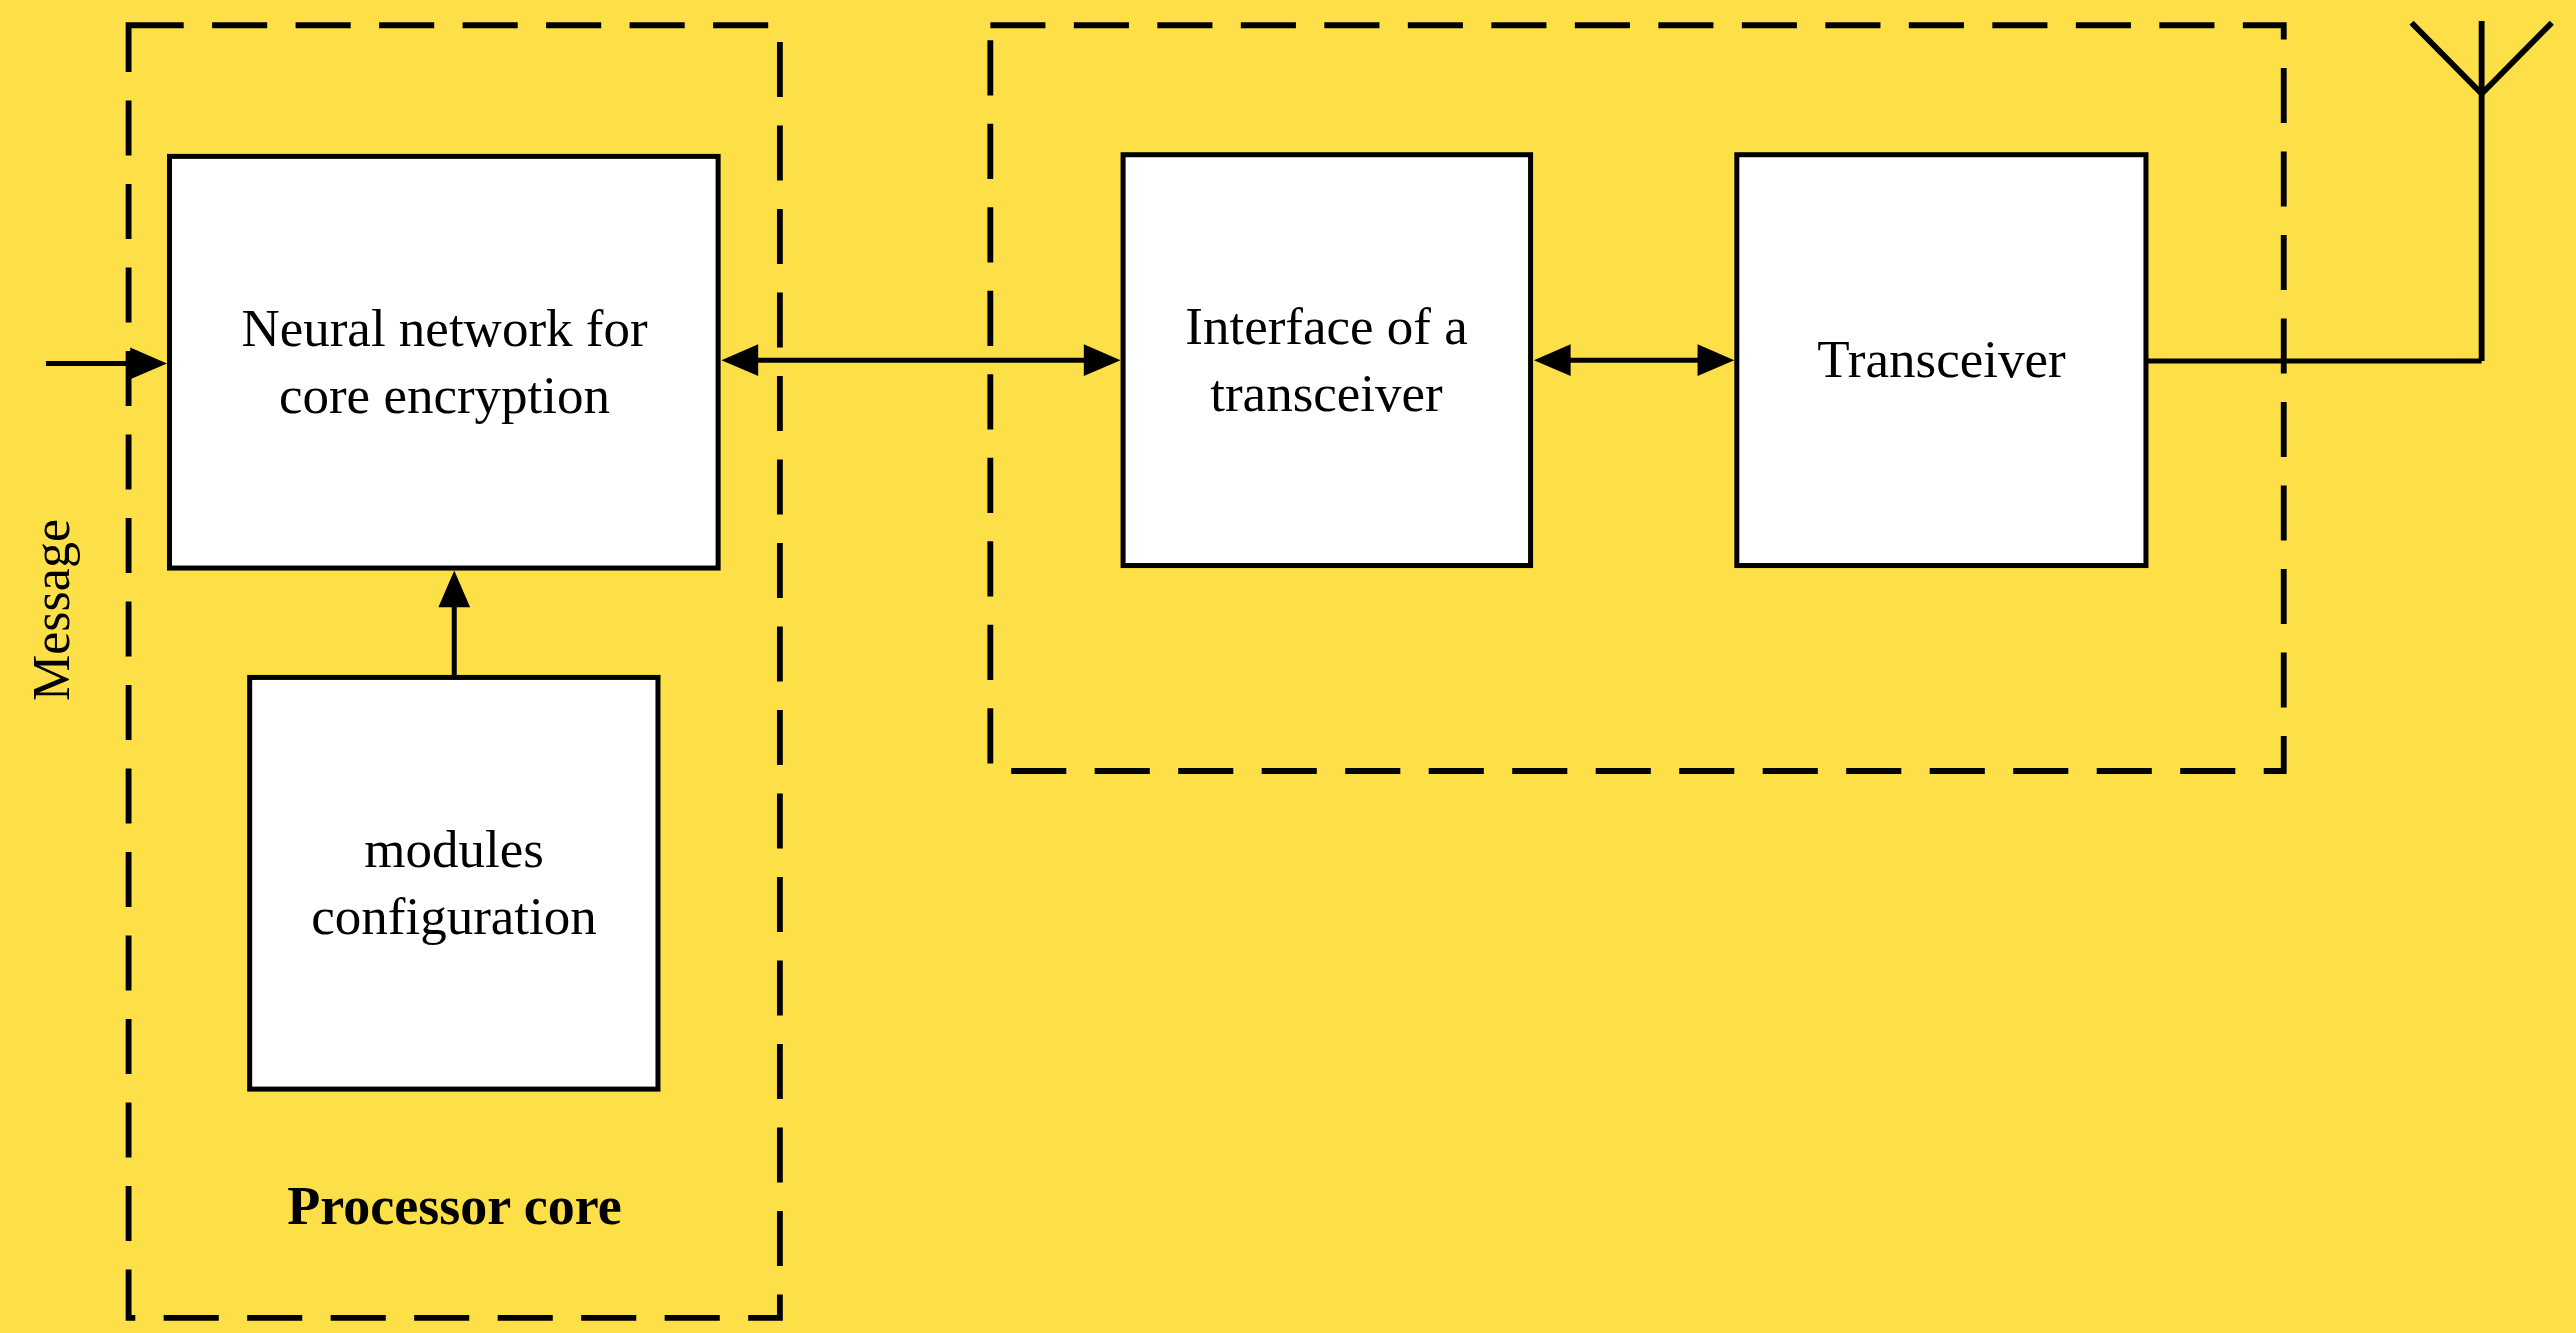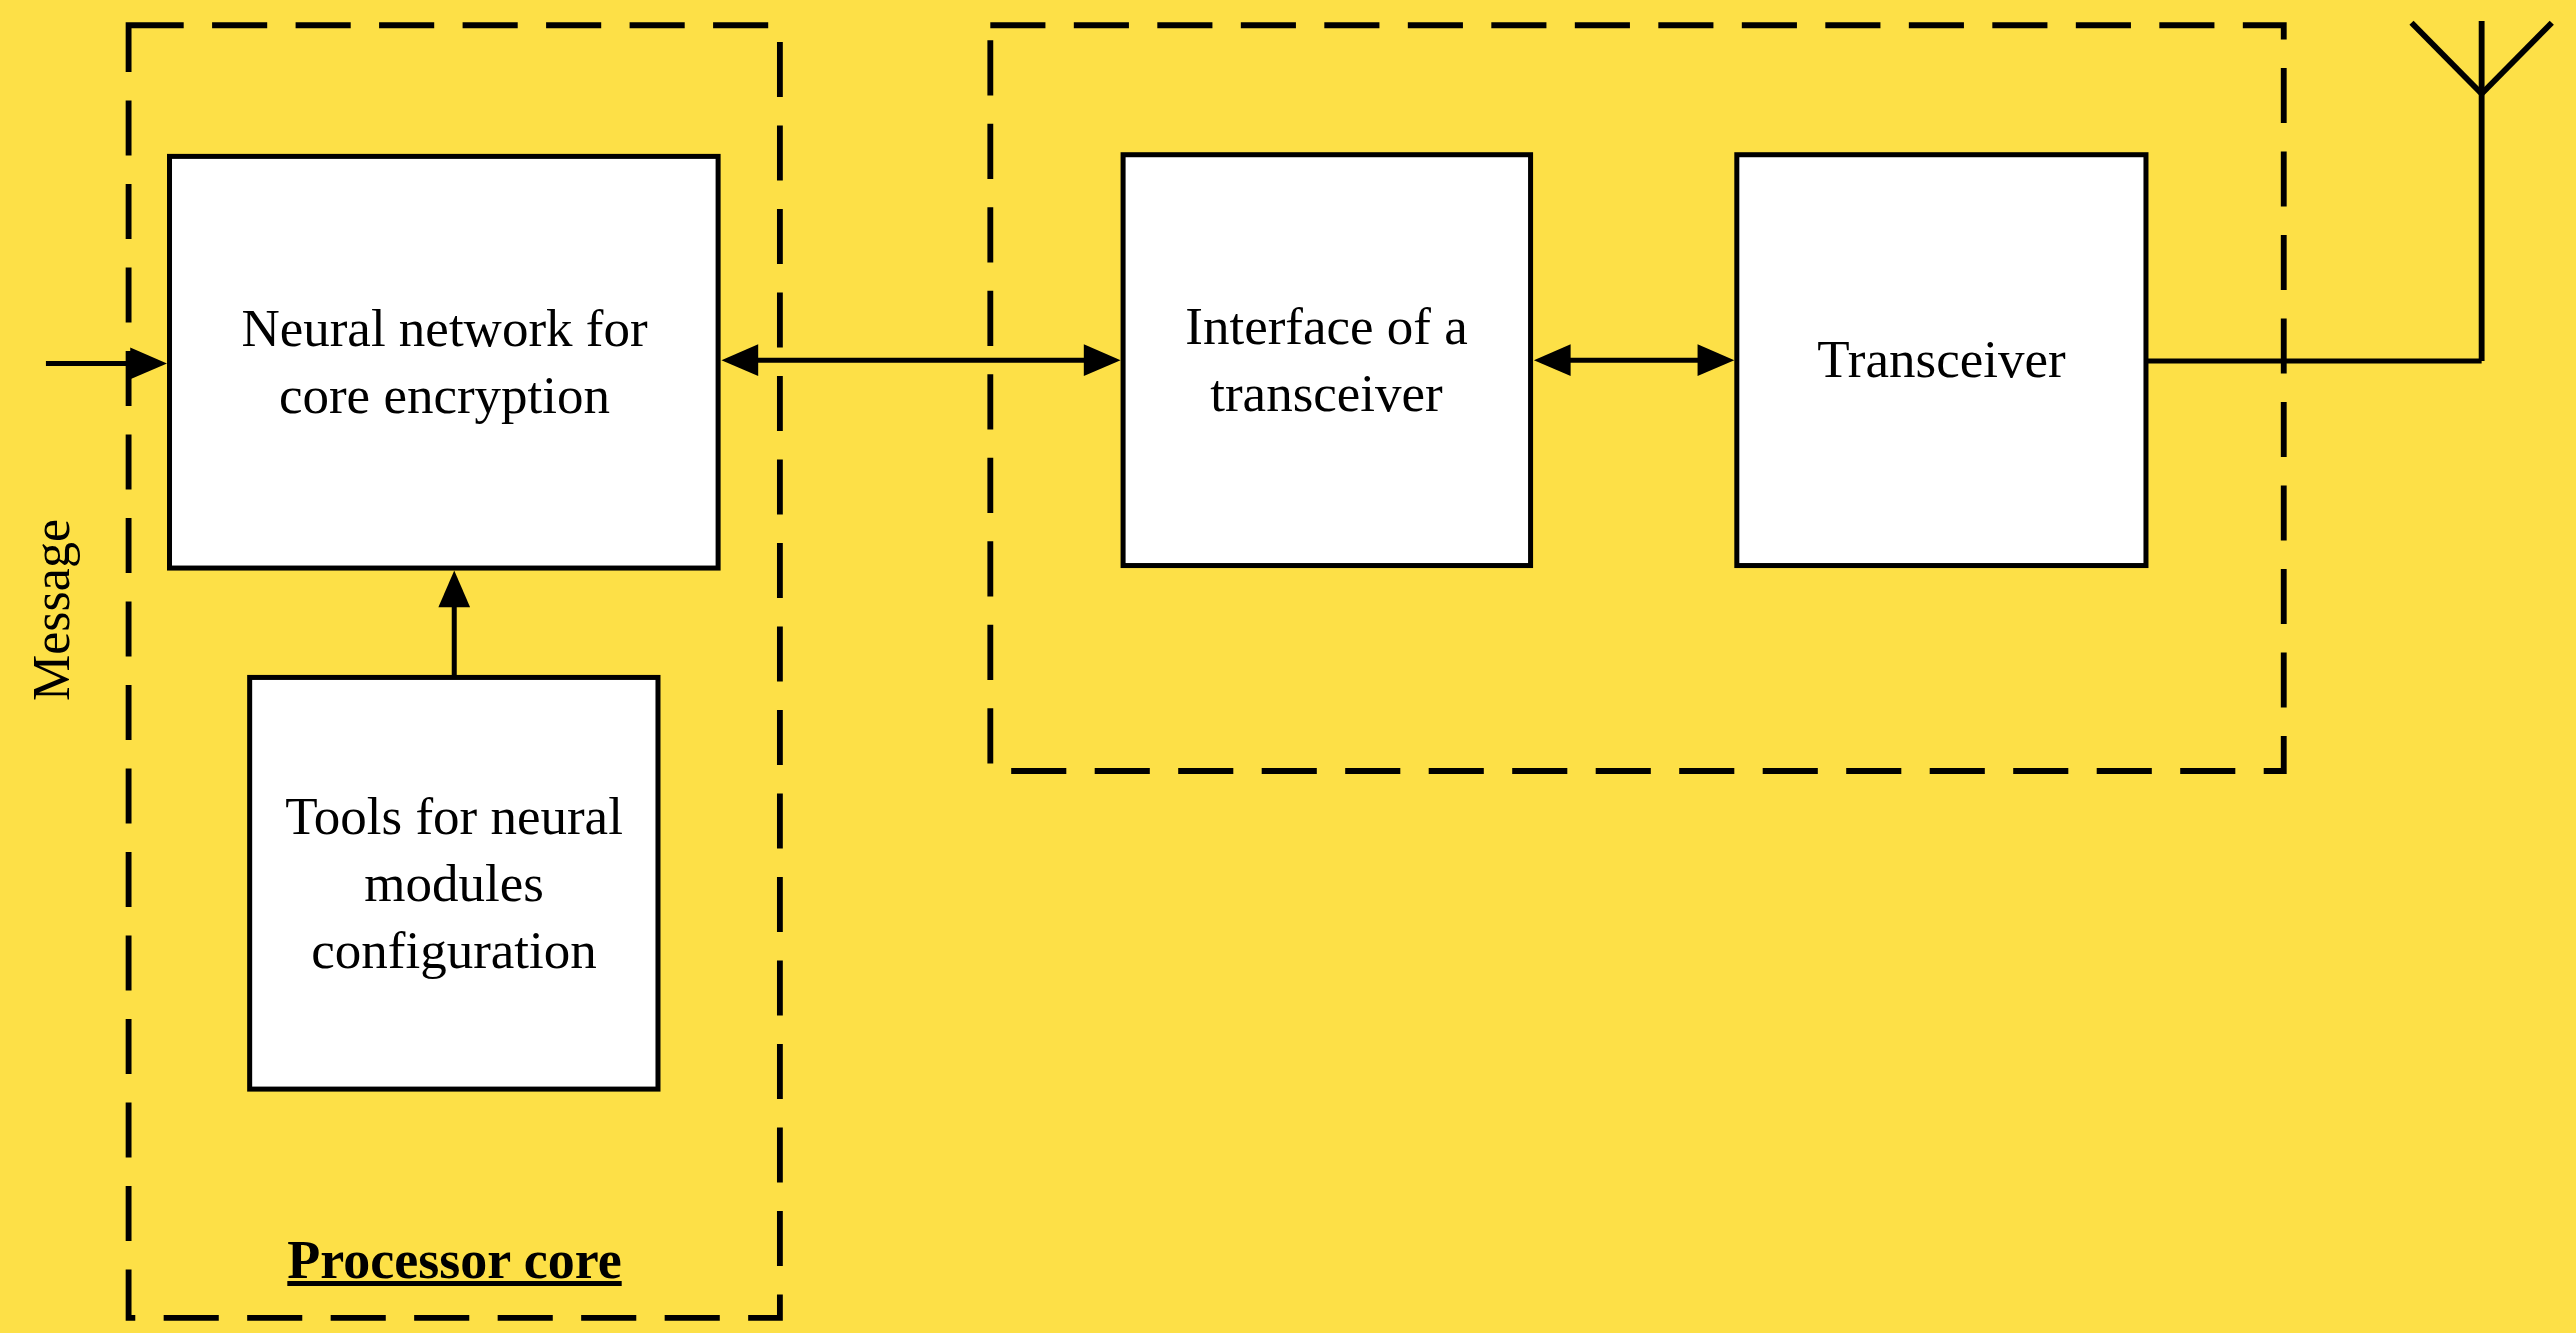--- a/index.html
+++ b/index.html
@@ -91,33 +91,32 @@
       <line x1="2972" y1="112" x2="3056" y2="27" stroke="#000000" stroke-width="7"></line>
     </g>
   </svg>
 
   <div class="box-text" style="left:170px; top:156px; width:549px; height:412px;">
     <span>Neural network for</span>
     <span>core encryption</span>
   </div>
 
   <div class="box-text" style="left:250px; top:677px; width:408px; height:412px;">
-    <span>Tools for neural</span>
     <span>modules</span>
     <span>configuration</span>
   </div>
 
   <div class="box-text" style="left:1123px; top:154px; width:407px; height:411px;text-align:center;">
     <span>Interface of a</span>
     <span>transceiver</span>
   </div>
 
   <div class="box-text" style="left:1737px; top:154px; width:409px; height:411px;">
     <span>Transceiver</span>
   </div>
 
-  <div class="group-label" style="left:129px; top:1227px; width:651px;text-decoration:underline;">Processor core</div>
+  <div class="group-label" style="left:129px; top:1173px; width:651px;">Processor core</div>
 
 
   <div class="rotated-label">Message</div>
 
 </div>
 
 
 </body></html>

